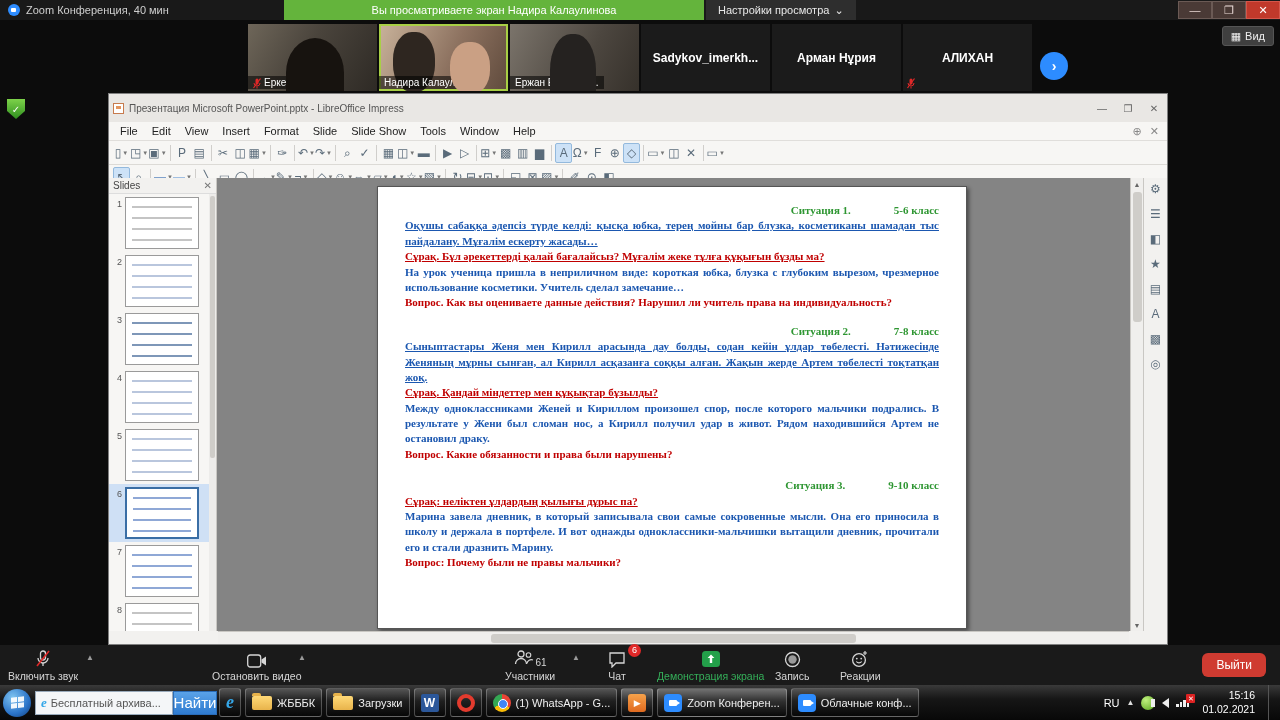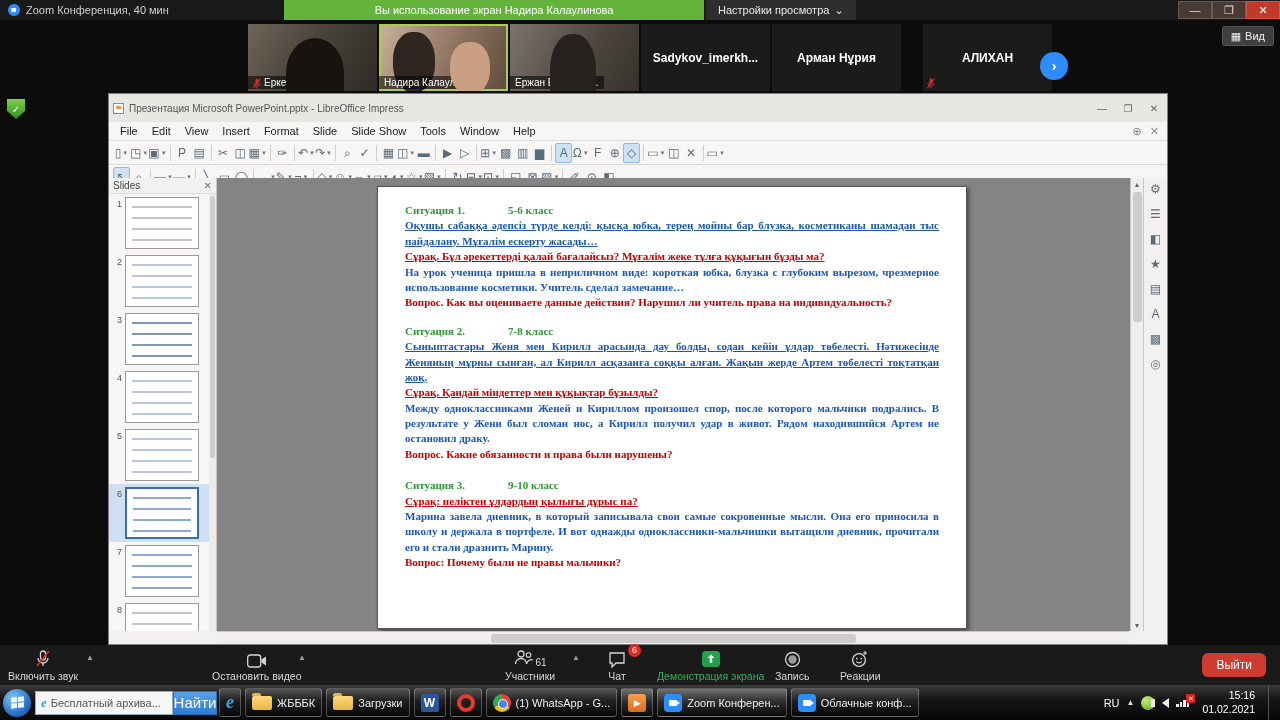--- a/index.html
+++ b/index.html
@@ -96,21 +96,21 @@
   #sp-scroll .sthumb { position:absolute; top:2px; left:1px; width:5px; height:60%; background:#cfcdc9; border-radius:2px;}
 
   
   #canvas { flex:1; background:#848484; position:relative; }
   #slide { position:absolute; left:160px; top:8px; width:590px; height:443px; background:#fff;
     border:1px solid #555; box-shadow:2px 2px 4px rgba(0,0,0,.45);
     font-family:"Liberation Serif", serif; font-weight:bold; font-size:11px; line-height:1.4;
     padding:16px 27px 0 27px; }
   .sec { margin-bottom:13px; }
   .sec.gap-top { margin-top:16px; }
-  .sec-head { display:flex; }
+  .sec-head { display:flex;justify-content:flex-end; }
   .sec-title { width:103px; }
   .kz, .kzq { text-decoration:underline; }
   .kz, .ru { text-align:justify; }
 
   
   #v-scroll { width:13px; background:#f0efed; border-left:1px solid #c9c7c3; position:relative; }
   #v-scroll .arr { position:absolute; left:0; width:12px; height:12px; font-size:7px; color:#666;
     display:flex; align-items:center; justify-content:center; }
   #v-scroll .arr.up{top:0;} #v-scroll .arr.dn{bottom:0;}
   #v-scroll .sthumb{position:absolute; left:2px; top:14px; width:9px; height:130px; background:#cfcdc9; border-radius:3px;}
@@ -191,21 +191,21 @@
 </style>
 </head>
 <body>
 
 <div id="screen">
 
   <div id="zoom-titlebar">
     <span id="zt-icon"></span>
     <span>Zoom Конференция, 40 мин</span>
     <div id="zt-banner">
-      <span>Вы использование экран Надира Калаулинова</span>
+      <span>Вы просматриваете экран Надира Калаулинова</span>
     </div>
     <div id="zt-viewsettings">
       <span>Настройки просмотра</span>
       <span>⌄</span>
     </div>
     <div id="zt-controls">
       <span class="wbtn">—</span>
       <span class="wbtn">❐</span>
       <span class="wbtn close">✕</span>
     </div>
@@ -228,21 +228,21 @@
         </div>
         <div class="vtile skin-man-mask" style="left: 510px;">
           <span class="nameplate">Ержан Еркыдыр...</span>
         </div>
         <div class="vtile nameonly" style="left: 641px;">
           <span class="bigname">Sadykov_imerkh...</span>
         </div>
         <div class="vtile nameonly" style="left: 772px;">
           <span class="bigname">Арман Нұрия</span>
         </div>
-        <div class="vtile nameonly" style="left: 923px;">
+        <div class="vtile nameonly" style="left: 903px;">
           <span class="bigname">АЛИХАН</span>
           <span class="micmuted" style="position:absolute;left:4px;bottom:3px;">
             <svg width="8" height="11" viewBox="0 0 8 11">
               <rect x="2.5" y="0.5" width="3" height="6" rx="1.5" fill="#e02828"></rect>
               <path d="M1 5 a3 3 0 0 0 6 0" fill="none" stroke="#e02828" stroke-width="1"></path>
               <line x1="4" y1="8.5" x2="4" y2="10.5" stroke="#e02828" stroke-width="1"></line>
               <line x1="0.5" y1="10" x2="7.5" y2="0.5" stroke="#e02828" stroke-width="1.2"></line>
             </svg>
           </span>
         </div>

